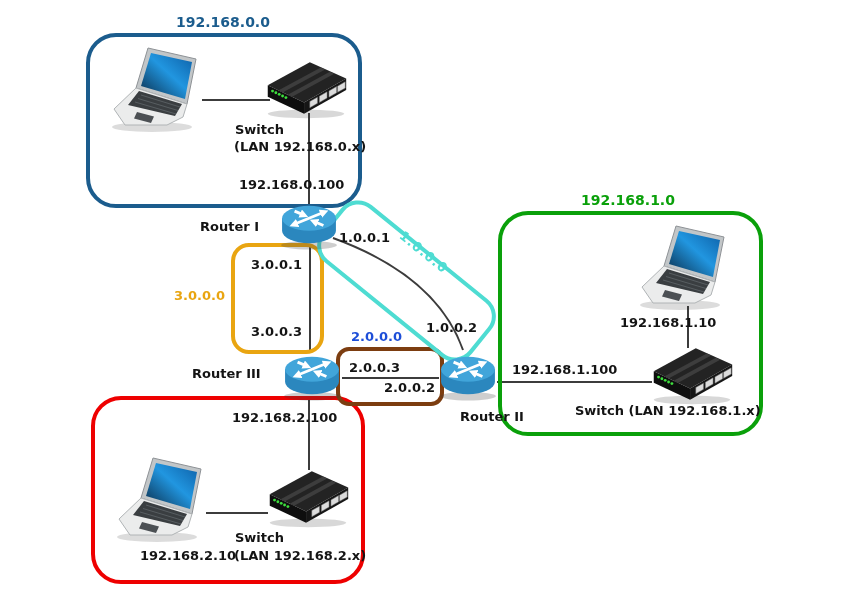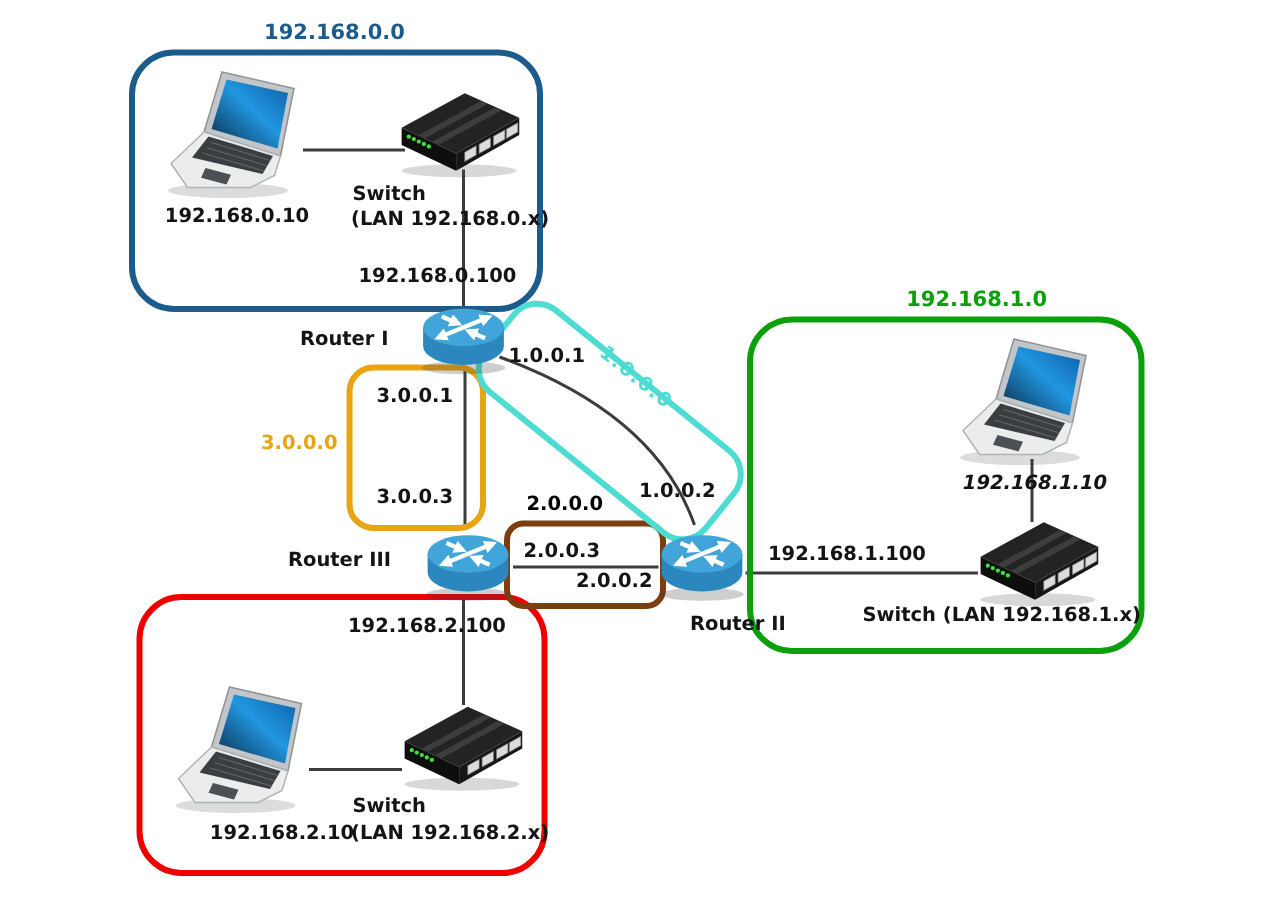--- a/index.html
+++ b/index.html
@@ -13,21 +13,21 @@
   .box-lan2{left:91px;top:396px;width:274px;height:188px;border-color:#ee0000;border-radius:30px;}
   .box-wan3{left:231px;top:243px;width:93px;height:111px;border-color:#e9a511;border-radius:18px;}
   .box-wan2{left:336px;top:347px;width:108px;height:59px;border-color:#7c3d10;border-radius:13px;}
   .box-wan1{left:310px;top:244px;width:193px;height:74px;border-color:#4edcd2;border-radius:22px;
             transform:rotate(39deg);}
   .icon{position:absolute;z-index:3;}
   .lbl{position:absolute;z-index:4;font-weight:bold;font-size:13px;color:#141414;
        white-space:nowrap;line-height:1.2;}
   .title{font-size:14px;text-align:center;}
   .c-blue{color:#1b5c8d;} .c-green{color:#0aa00a;} .c-red{color:#ee0000;}
-  .c-orange{color:#e9a511;} .c-brown{color:#000000;} .c-cyan{color:#4edcd2;}
+  .c-orange{color:#e9a511;} .c-brown{color:#1d4ed8;} .c-cyan{color:#4edcd2;}
   .rot{transform:rotate(39deg);transform-origin:0 0;letter-spacing:1px;}
 </style>
 </head>
 <body>
 
 <div class="stage">
 
   <svg class="wires" width="844" height="613">
     <defs>
       <linearGradient id="scr" x1="0" y1="1" x2="1" y2="0">
@@ -236,21 +236,20 @@
         <circle cx="11" cy="34.2" r="1.5"></circle>
           <circle cx="14.5" cy="35.9" r="1.5"></circle>
         <circle cx="18" cy="37.6" r="1.5"></circle>
           <circle cx="21.5" cy="39.3" r="1.5"></circle>
         <circle cx="25" cy="41" r="1.5"></circle>
       </g>
     </svg>
   </div>
 
   <div class="lbl title c-blue" style="left:128px;top:14px;width:190px;">192.168.0.0</div>
-  <div class="lbl" style="left:88px;top:137px;width:140px;text-align:center;">192.168.0.10</div>
   <div class="lbl" style="left:235px;top:122px;">Switch</div>
   <div class="lbl" style="left:234px;top:139px;">(LAN 192.168.0.x)</div>
   <div class="lbl" style="left:239px;top:177px;">192.168.0.100</div>
 
   <div class="lbl" style="left:200px;top:219px;">Router I</div>
 
   <div class="lbl" style="left:339px;top:230px;">1.0.0.1</div>
   <div class="lbl rot c-cyan" style="left:406px;top:228px;">1.0.0.0</div>
   <div class="lbl" style="left:426px;top:320px;">1.0.0.2</div>
 
@@ -259,22 +258,22 @@
   <div class="lbl" style="left:251px;top:324px;">3.0.0.3</div>
 
   <div class="lbl" style="left:192px;top:366px;">Router III</div>
 
   <div class="lbl c-brown" style="left:351px;top:329px;">2.0.0.0</div>
   <div class="lbl" style="left:349px;top:360px;">2.0.0.3</div>
   <div class="lbl" style="left:384px;top:380px;">2.0.0.2</div>
 
   <div class="lbl" style="left:432px;top:409px;margin-left:28px;">Router II</div>
 
-  <div class="lbl title c-green" style="left:558px;top:192px;width:140px;text-align:right;">192.168.1.0</div>
-  <div class="lbl" style="left:620px;top:315px;width:140px;text-align:center;font-style:italic;">192.168.1.10</div>
+  <div class="lbl title c-green" style="left:558px;top:192px;width:140px;">192.168.1.0</div>
+  <div class="lbl" style="left:620px;top:315px;width:140px;text-align:left;">192.168.1.10</div>
   <div class="lbl" style="left:575px;top:403px;">Switch (LAN 192.168.1.x)</div>
   <div class="lbl" style="left:512px;top:362px;">192.168.1.100</div>
 
   <div class="lbl" style="left:232px;top:410px;">192.168.2.100</div>
   <div class="lbl" style="left:118px;top:548px;width:140px;text-align:center;">192.168.2.10</div>
   <div class="lbl" style="left:235px;top:530px;">Switch</div>
   <div class="lbl" style="left:234px;top:548px;">(LAN 192.168.2.x)</div>
 
 </div>
 

